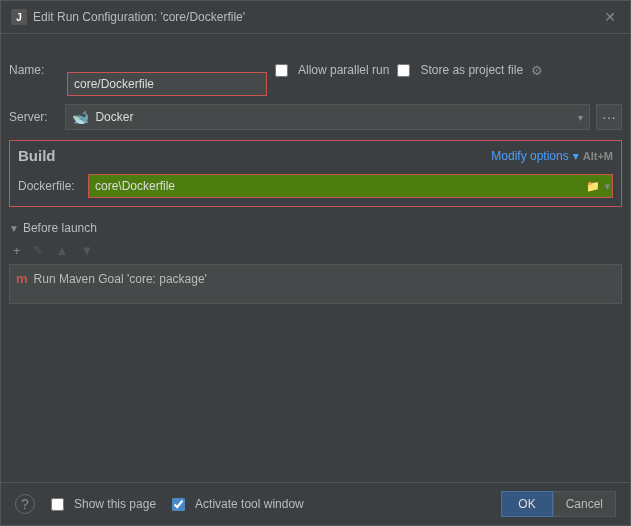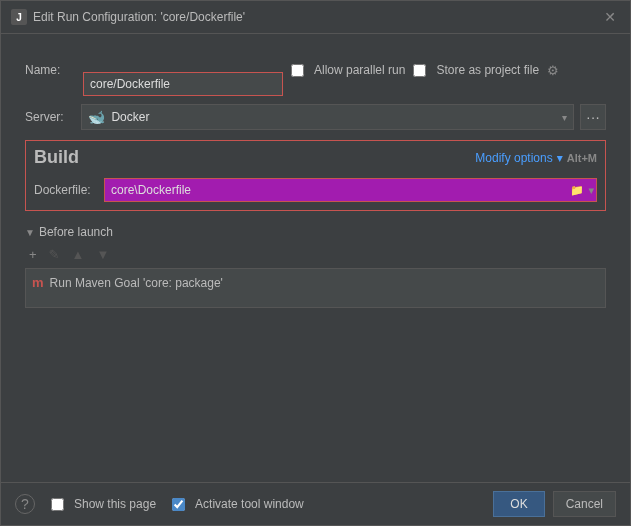--- a/index.html
+++ b/index.html
@@ -58,21 +58,21 @@
 
     .close-btn {
       cursor: pointer;
       color: #888;
       font-size: 14px;
       padding: 2px 4px;
     }
 
     .content {
       flex: 1;
-      padding: 10px 24px;
+      padding: 10px 8px;
       display: flex;
       flex-direction: column;
       gap: 8px;
     }
 
     .row {
       display: flex;
       align-items: center;
       gap: 8px;
     }
@@ -181,21 +181,21 @@
     .build-header {
       display: flex;
       align-items: center;
       justify-content: space-between;
       margin-bottom: 4px;
       margin-top: -2px;
     }
 
     .build-label {
       color: #bbb;
-      font-size: 18px;
+      font-size: 15px;
       font-weight: bold;
     }
 
     .modify-options {
       display: flex;
       align-items: center;
       gap: 4px;
       color: #4a9eff;
       font-size: 12px;
       cursor: pointer;
@@ -221,21 +221,21 @@
 
     .field-input-wrapper {
       flex: 1;
       position: relative;
       display: flex;
       align-items: center;
     }
 
     .field-input {
       width: 100%;
-      background: #a21caf;
+      background: #4d7c0f;
       border: 1px solid #c75450;
       color: #ddd;
       padding: 3px 6px;
       font-size: 12px;
       height: 24px;
       outline: none;
     }
 
     .field-input-icons {
       position: absolute;
@@ -337,21 +337,20 @@
       border: 1px solid #666;
       border-radius: 50%;
       display: flex;
       align-items: center;
       justify-content: center;
     }
 
     .bottom-right {
       display: flex;
       align-items: flex-start;
-      gap: 8px;
     }
 
     .btn-ok {
       background: #365880;
       border: 1px solid #4a7099;
       color: #ddd;
       padding: 4px 16px;
       font-size: 12px;
       cursor: pointer;
       height: 26px;

